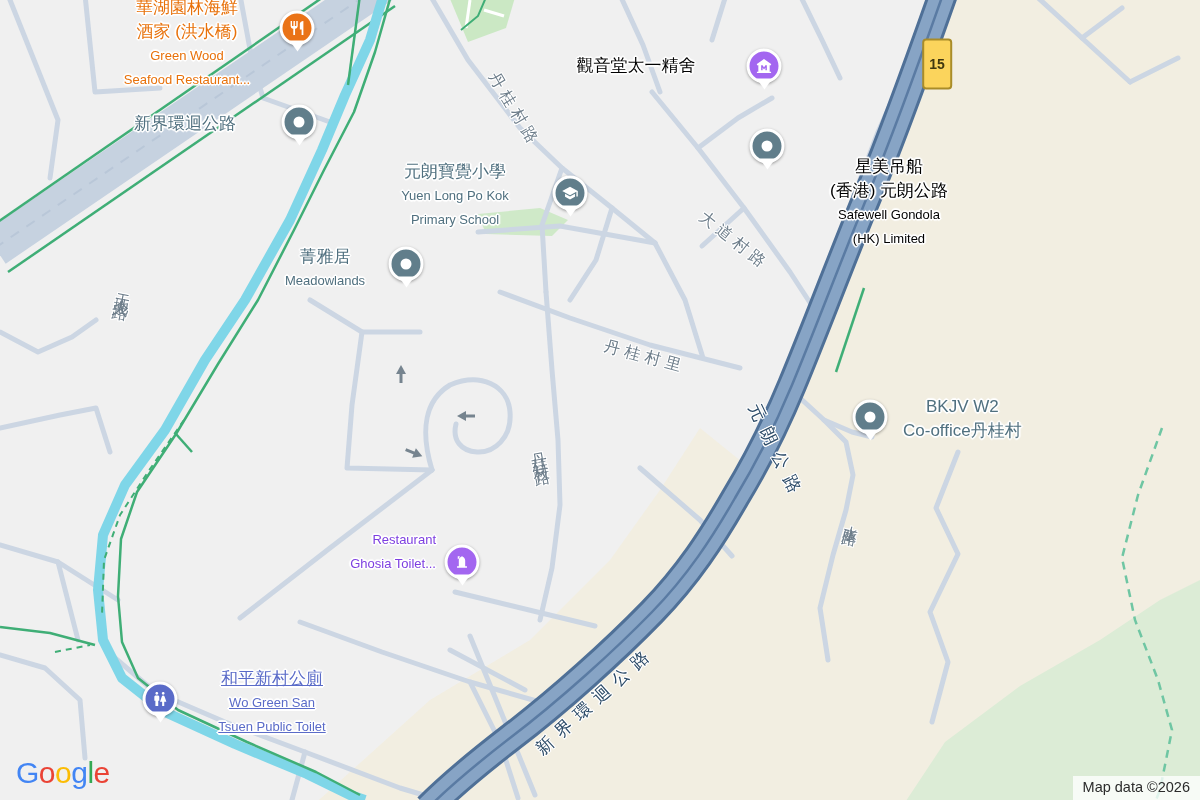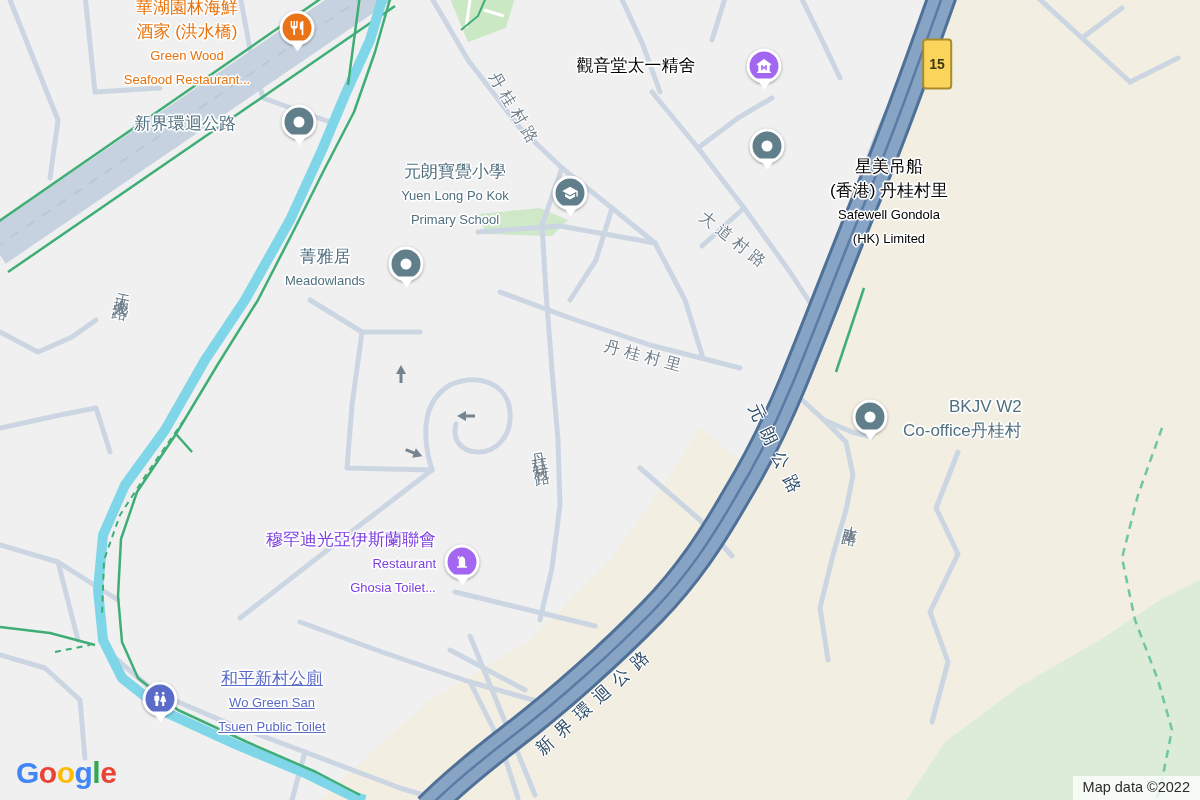--- a/index.html
+++ b/index.html
@@ -19,38 +19,38 @@
   .pin .glyph{width:17px;height:17px;fill:#fff}
   .pin .dot{width:11px;height:11px;background:#fff;border-radius:50%}
 
   
   .poi-label{position:absolute;transform:translateX(-50%);text-align:center;
        font-size:17px;line-height:24px;white-space:nowrap;z-index:5;font-weight:500;
        text-shadow:0 1px 0 #fff,0 -1px 0 #fff,1px 0 0 #fff,-1px 0 0 #fff,
                    1px 1px 0 #fff,-1px -1px 0 #fff,1px -1px 0 #fff,-1px 1px 0 #fff,
                    0 2px 1px #fff,0 -2px 1px #fff,2px 0 1px #fff,-2px 0 1px #fff}
   .poi-label .lat{font-size:13px}
-  .poi-label.align-left{transform:none;text-align:right}
+  .poi-label.align-left{transform:none;text-align:center}
   .poi-label.align-right{transform:translateX(-100%);text-align:right}
 
   
   .road-label{position:absolute;font-size:16px;white-space:nowrap;z-index:3;
        transform-origin:center center;
        text-shadow:0 1px 0 #fff,0 -1px 0 #fff,1px 0 0 #fff,-1px 0 0 #fff,
                    1px 1px 0 #fff,-1px -1px 0 #fff,1px -1px 0 #fff,-1px 1px 0 #fff}
   .road-label.vert{writing-mode:vertical-rl;text-orientation:upright}
   .road-label.hwy{font-size:17.5px;font-weight:500}
 
   
   .shield{position:absolute;left:937px;top:64px;transform:translate(-50%,-50%);
        border:2.5px solid #a98c28;border-radius:4px;padding:14px 5px;height:19px;
        line-height:19px;font-size:14px;font-weight:bold;color:#3f370f;z-index:4}
 
   
-  .glogo{position:absolute;left:16px;bottom:10px;font-size:30px;font-weight:700;
+  .glogo{position:absolute;left:16px;bottom:10px;font-size:30px;font-weight:400;
        letter-spacing:-.5px;z-index:8}
   .attrib{position:absolute;right:0;bottom:0;background:rgba(255,255,255,.78);
        padding:3px 10px 5px;font-size:14.5px;color:#2b2b2b;z-index:8}
 </style>
 </head>
 <body>
 
 <div id="stage">
 
   <svg id="basemap" width="1200" height="800" viewBox="0 0 1200 800">
@@ -244,21 +244,21 @@
   <div class="poi-label" style="left: 185px; top: 112px; color: rgb(80, 112, 127);">
     <div class="cjk">新界環迴公路</div>
   </div>
 
   <div class="poi-label" style="left: 636px; top: 54px; color: #000000;">
     <div class="cjk">觀音堂太一精舍</div>
   </div>
 
   <div class="poi-label" style="left: 889px; top: 107px; color: #000000; margin-top: 48px;">
     <div class="cjk">星美吊船</div>
-    <div class="cjk">(香港) 丹桂村里</div>
+    <div class="cjk">(香港) 元朗公路</div>
     <div class="lat">Safewell Gondola</div>
     <div class="lat">(HK) Limited</div>
   </div>
 
   <div class="poi-label" style="left: 455px; top: 160px; color: rgb(80, 112, 127);">
     <div class="cjk">元朗寶覺小學</div>
     <div class="lat">Yuen Long Po Kok</div>
     <div class="lat">Primary School</div>
   </div>
 
@@ -266,29 +266,28 @@
     <div class="cjk">菁雅居</div>
     <div class="lat">Meadowlands</div>
   </div>
 
   <div class="poi-label align-left" style="left: 903px; top: 395px; color: rgb(80, 112, 127);">
     <div class="lat" style="font-size:17px">BKJV W2</div>
     <div class="cjk">Co-office丹桂村</div>
   </div>
 
   <div class="poi-label align-right" style="left: 436px; top: 528px; color: rgb(125, 63, 224);">
-    <div class="cjk">穆罕迪光亞伊斯蘭聯會</div>
     <div class="lat">Restaurant</div>
     <div class="lat">Ghosia Toilet...</div>
   </div>
 
   <div class="poi-label" style="left: 272px; top: 667px; color: rgb(90, 107, 200); text-decoration: underline;">
     <div class="cjk">和平新村公廁</div>
     <div class="lat">Wo Green San</div>
     <div class="lat">Tsuen Public Toilet</div>
   </div>
 
   <div class="glogo">
     <span style="color: rgb(66, 133, 244);">G</span><span style="color: rgb(234, 67, 53);">o</span><span style="color: rgb(251, 188, 5);">o</span><span style="color: rgb(66, 133, 244);">g</span><span style="color: rgb(52, 168, 83);">l</span><span style="color: rgb(234, 67, 53);">e</span>
   </div>
 
-  <div class="attrib">Map data ©2022</div>
+  <div class="attrib">Map data ©2026</div>
 </div>
 
 </body></html>

